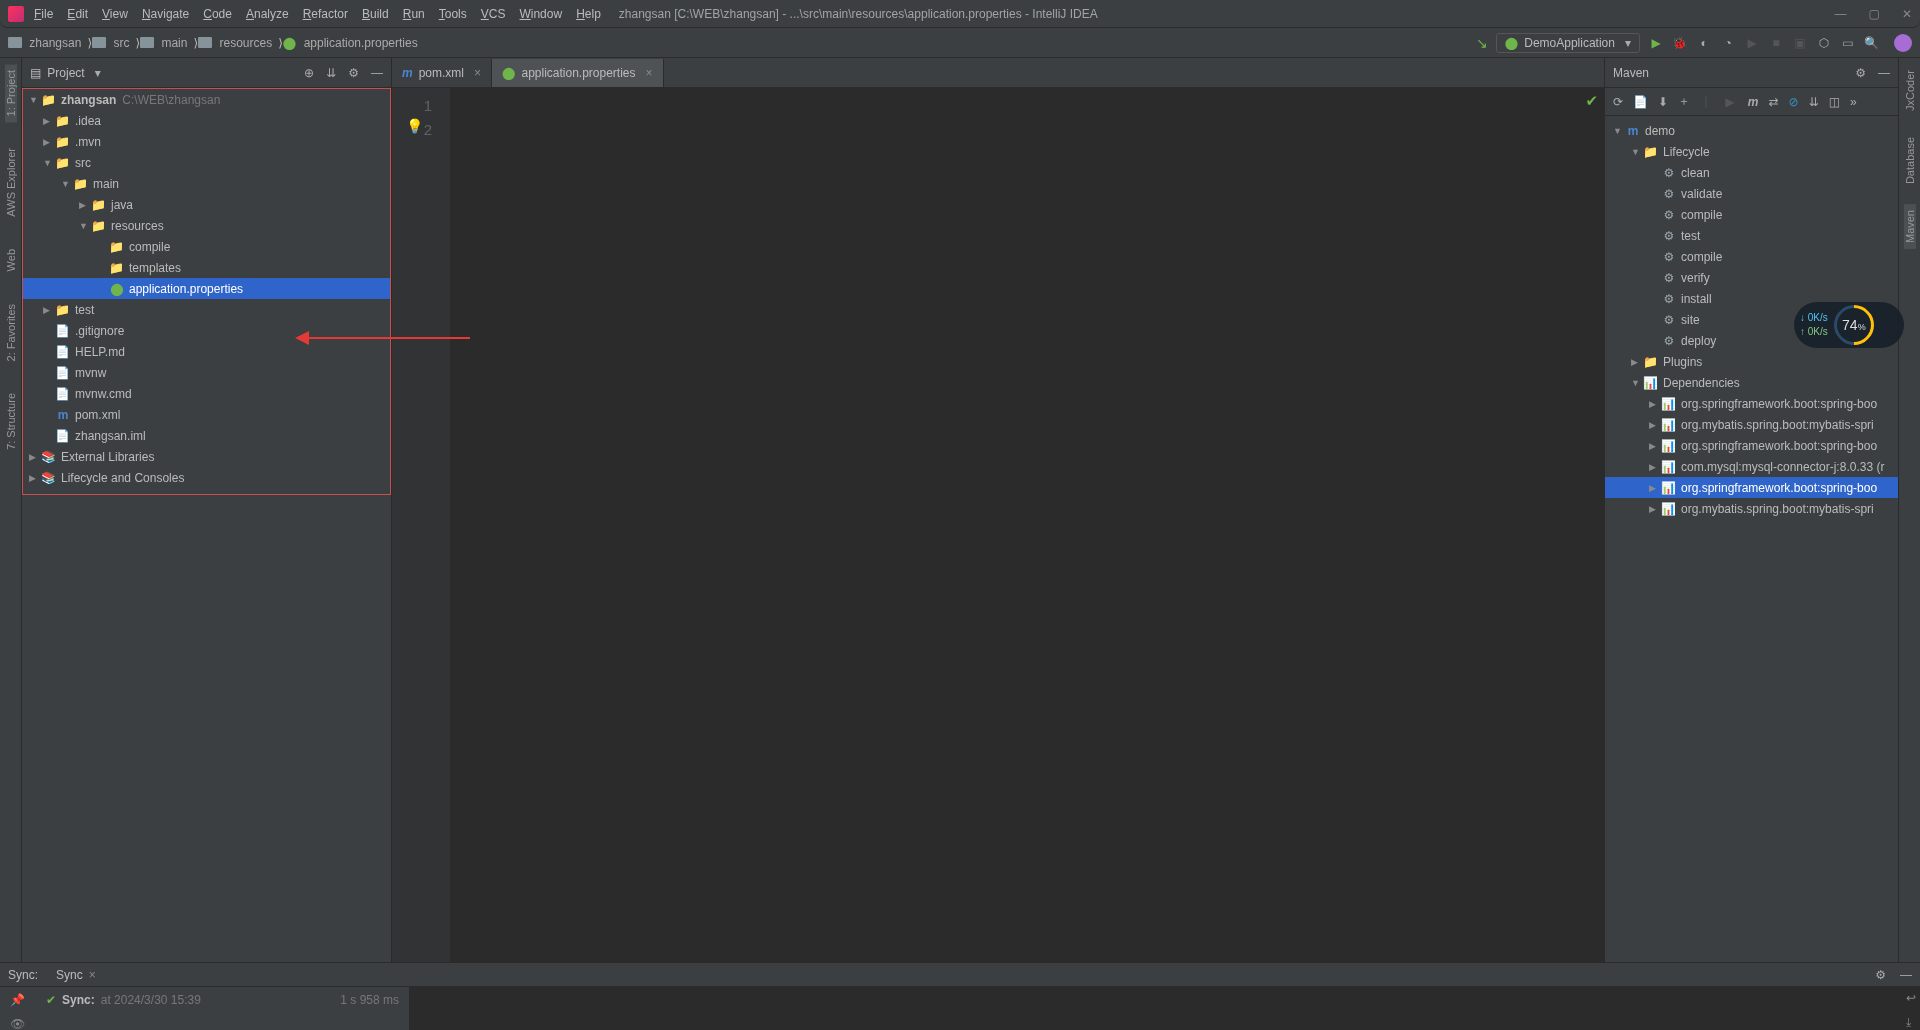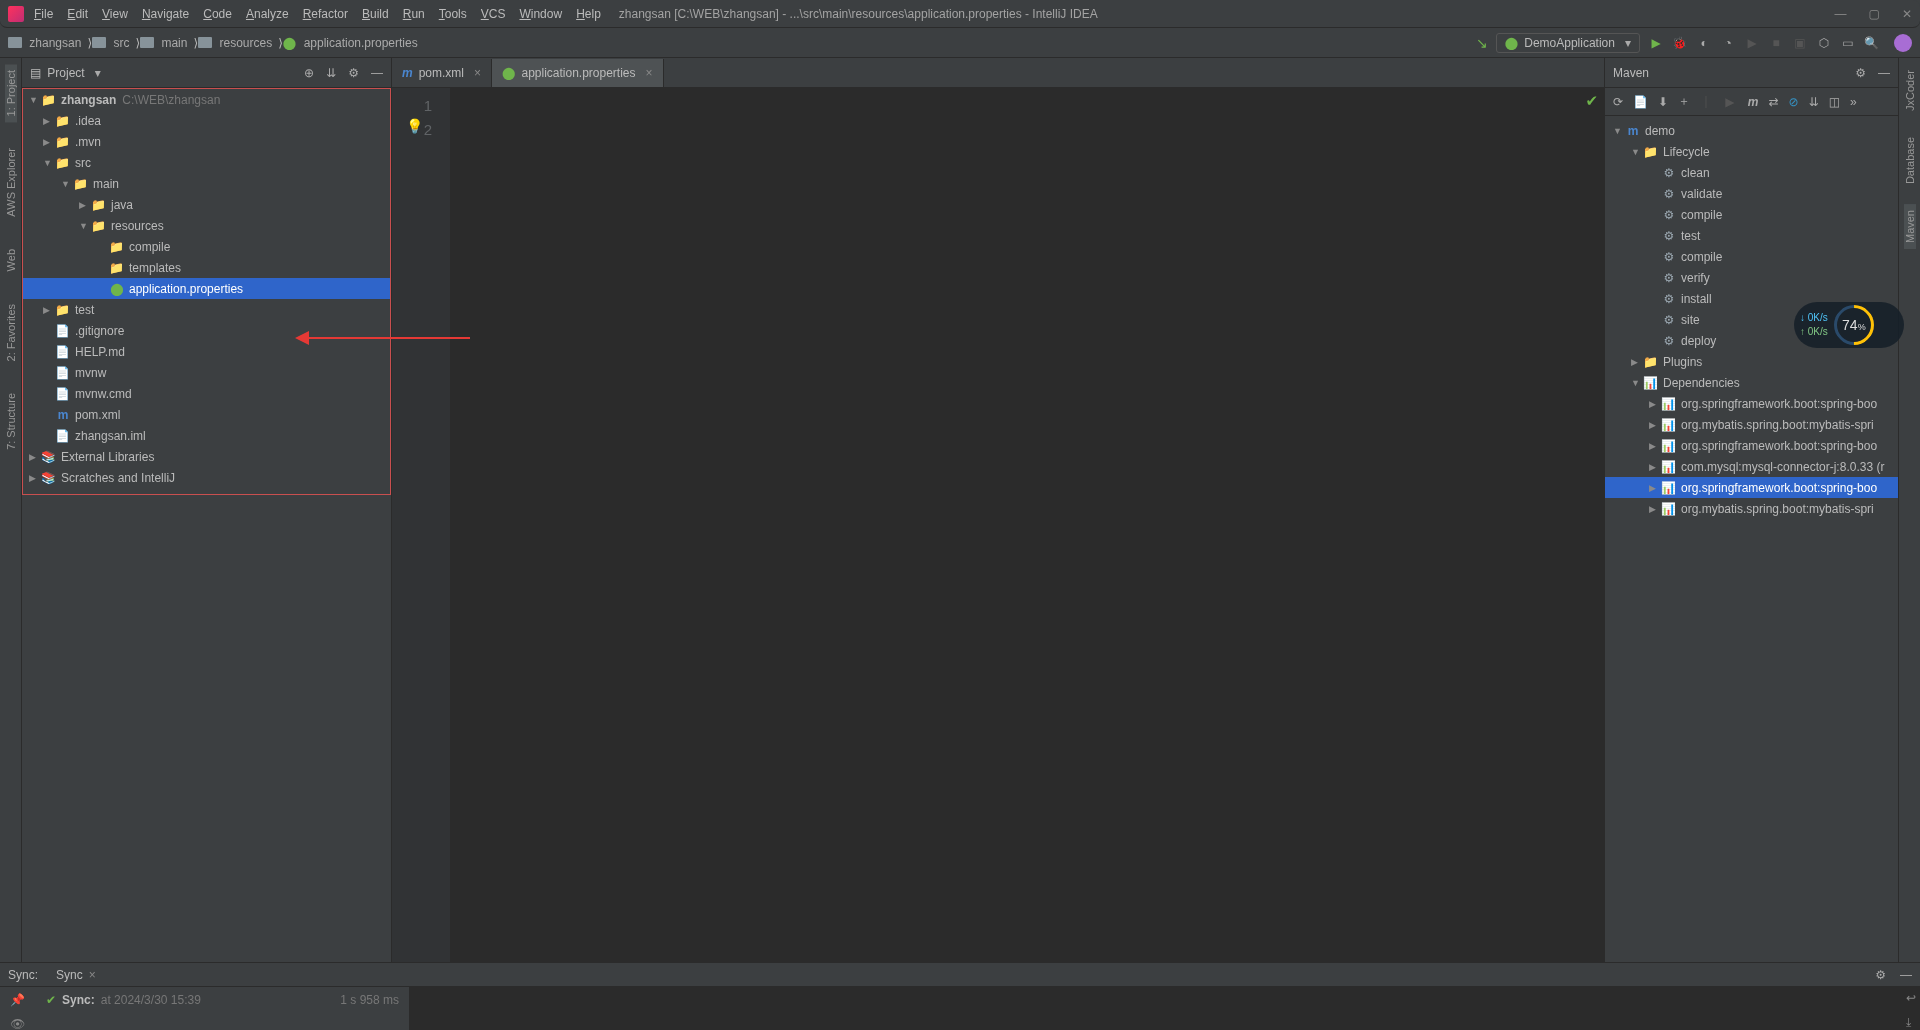--- a/index.html
+++ b/index.html
@@ -280,21 +280,21 @@
         </div>
       <div id="tree-extra">
           <div class="tree-row">
             <span class="ar">▶</span>
             <span class="ico">📚</span>
             <span>External Libraries</span>
           </div>
           <div class="tree-row">
             <span class="ar">▶</span>
             <span class="ico">📚</span>
-            <span>Scratches and IntelliJ</span>
+            <span>Lifecycle and Consoles</span>
           </div>
         </div>
     </div>
   </div>
 
   <div class="arrow-annot"></div>
 
   <div class="editor">
     <div class="tabs" id="tabs">
         <div class="tab">

